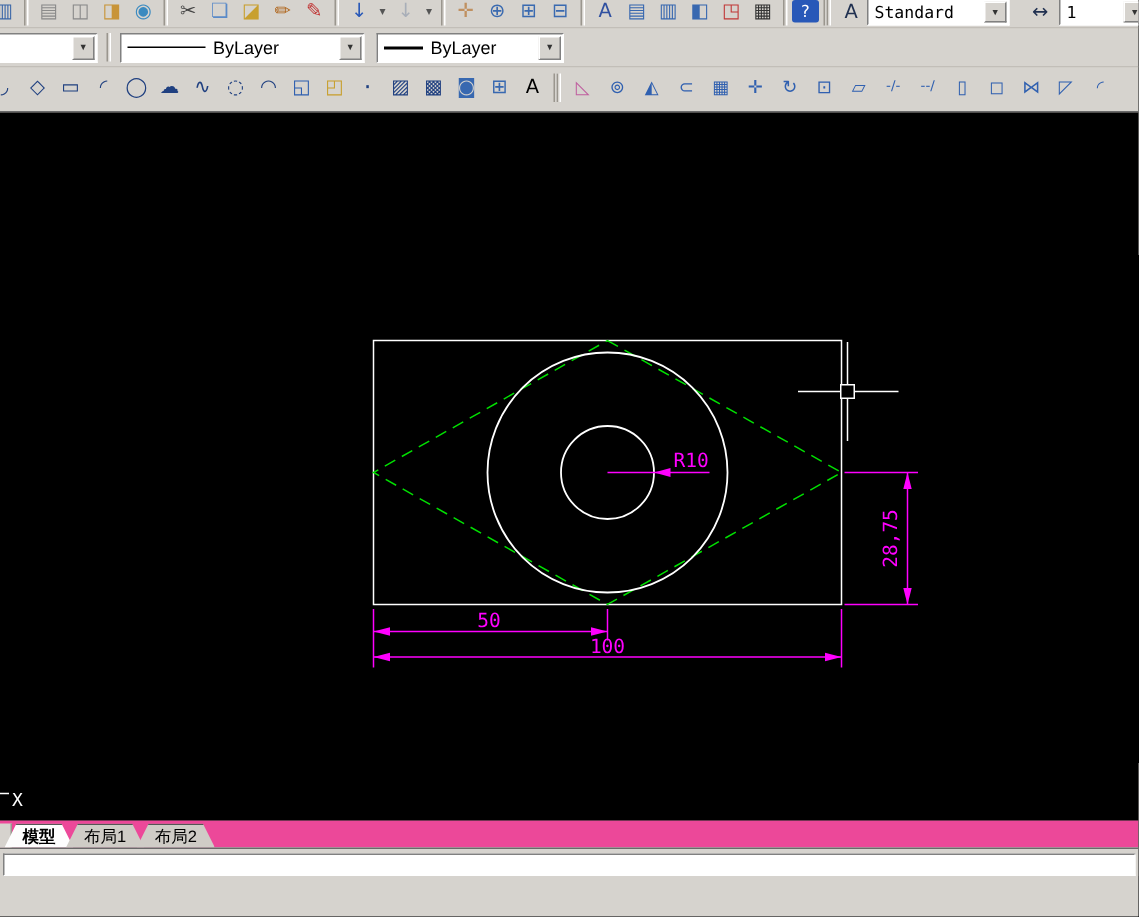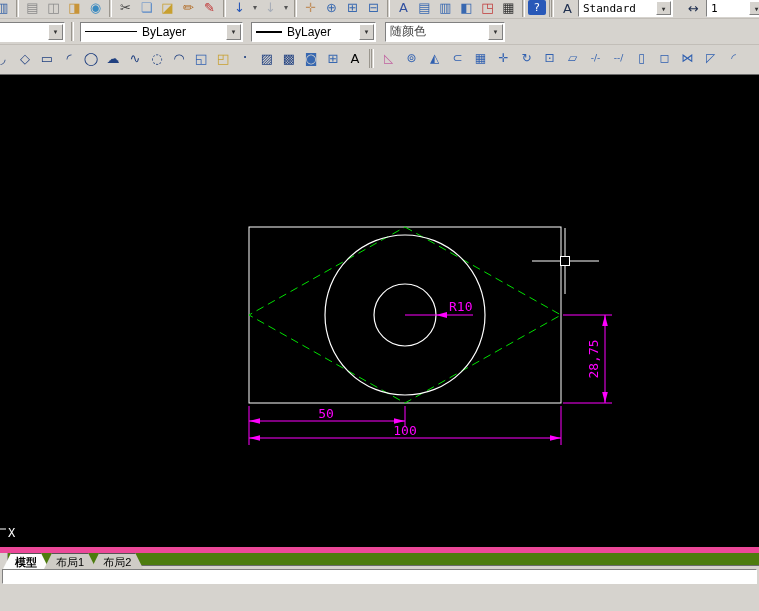--- a/index.html
+++ b/index.html
@@ -46,21 +46,21 @@
   .lock{position:relative;width:9px;height:7px;background:#e8d44c;border:1px solid #8a7a1a;margin-top:4px;}
   .lock::before{content:"";position:absolute;top:-5px;left:1px;width:4px;height:4px;border:1px solid #8a7a1a;border-bottom:none;border-radius:3px 3px 0 0;}
   .swatch{width:9px;height:9px;background:#fff;border:1px solid #000;}
   .darkbtn{color:#111;}
   
   .canvas-strip{height:4px;background:#d6d3ce;border-bottom:1px solid #6a6a6a;}
   .canvas{position:relative;width:759px;height:472px;background:#000;}
   .cadtext{font-family:"DejaVu Sans Mono","Liberation Mono",monospace;font-size:13px;fill:#ff00ff;}
   .ucstext{font-family:"DejaVu Sans Mono","Liberation Mono",monospace;font-size:12px;fill:#ffffff;}
   
-  .tabbar{height:18px;background:#4d7c0f;display:flex;align-items:flex-start;border-top:6px solid #ec4899;}
+  .tabbar{height:18px;background:#ec4899;display:flex;align-items:flex-start;border-top:2px solid #ec4899;}
   .tabspacer{width:8px;height:16px;border-right:1px solid #9a968e;background:#d6d3ce;flex:0 0 auto;}
   .tab{
     height:16px;padding:1px 12px 0 12px;margin-left:-5px;flex:0 0 auto;
     background:#cfccc6;font-size:11px;line-height:14px;color:#000;
     clip-path:polygon(8px 0,calc(100% - 8px) 0,100% 100%,0 100%);
     border-top:1px solid #555;
   }
   .tab.active{background:#fdfdfd;font-weight:bold;}
   
   .cmdline{height:19px;background:#d6d3ce;border-top:1px solid #6a6a6a;padding:3px 2px 0 2px;}
@@ -128,23 +128,20 @@
       
     </div>
     <span class="tbsep" style="margin-left:6px;margin-right:6px;"></span>
     <div class="dd" style="width:163px;">
       <span class="ltline"></span>
       <span class="ddtext">ByLayer</span>
     </div>
     <div class="dd" style="width:125px;margin-left:8px;">
       <span class="lwline"></span>
       <span class="ddtext">ByLayer</span>
-    </div>
-    <div class="dd" style="width:120px;margin-left:9px;color:#444;">
-      <span class="ddtext">随颜色</span>
     </div>
   </div>
 
   <div class="trow r4">
     <div class="tbwrap" style="margin-left:-8px;">
 
     <span class="tb-btn" style="color: rgb(32, 64, 128);">◞</span>
         <span class="tb-btn" style="color: rgb(32, 64, 128);">◇</span>
         <span class="tb-btn" style="color: rgb(32, 64, 128);">▭</span>
         <span class="tb-btn" style="color: rgb(32, 64, 128);">◜</span>

